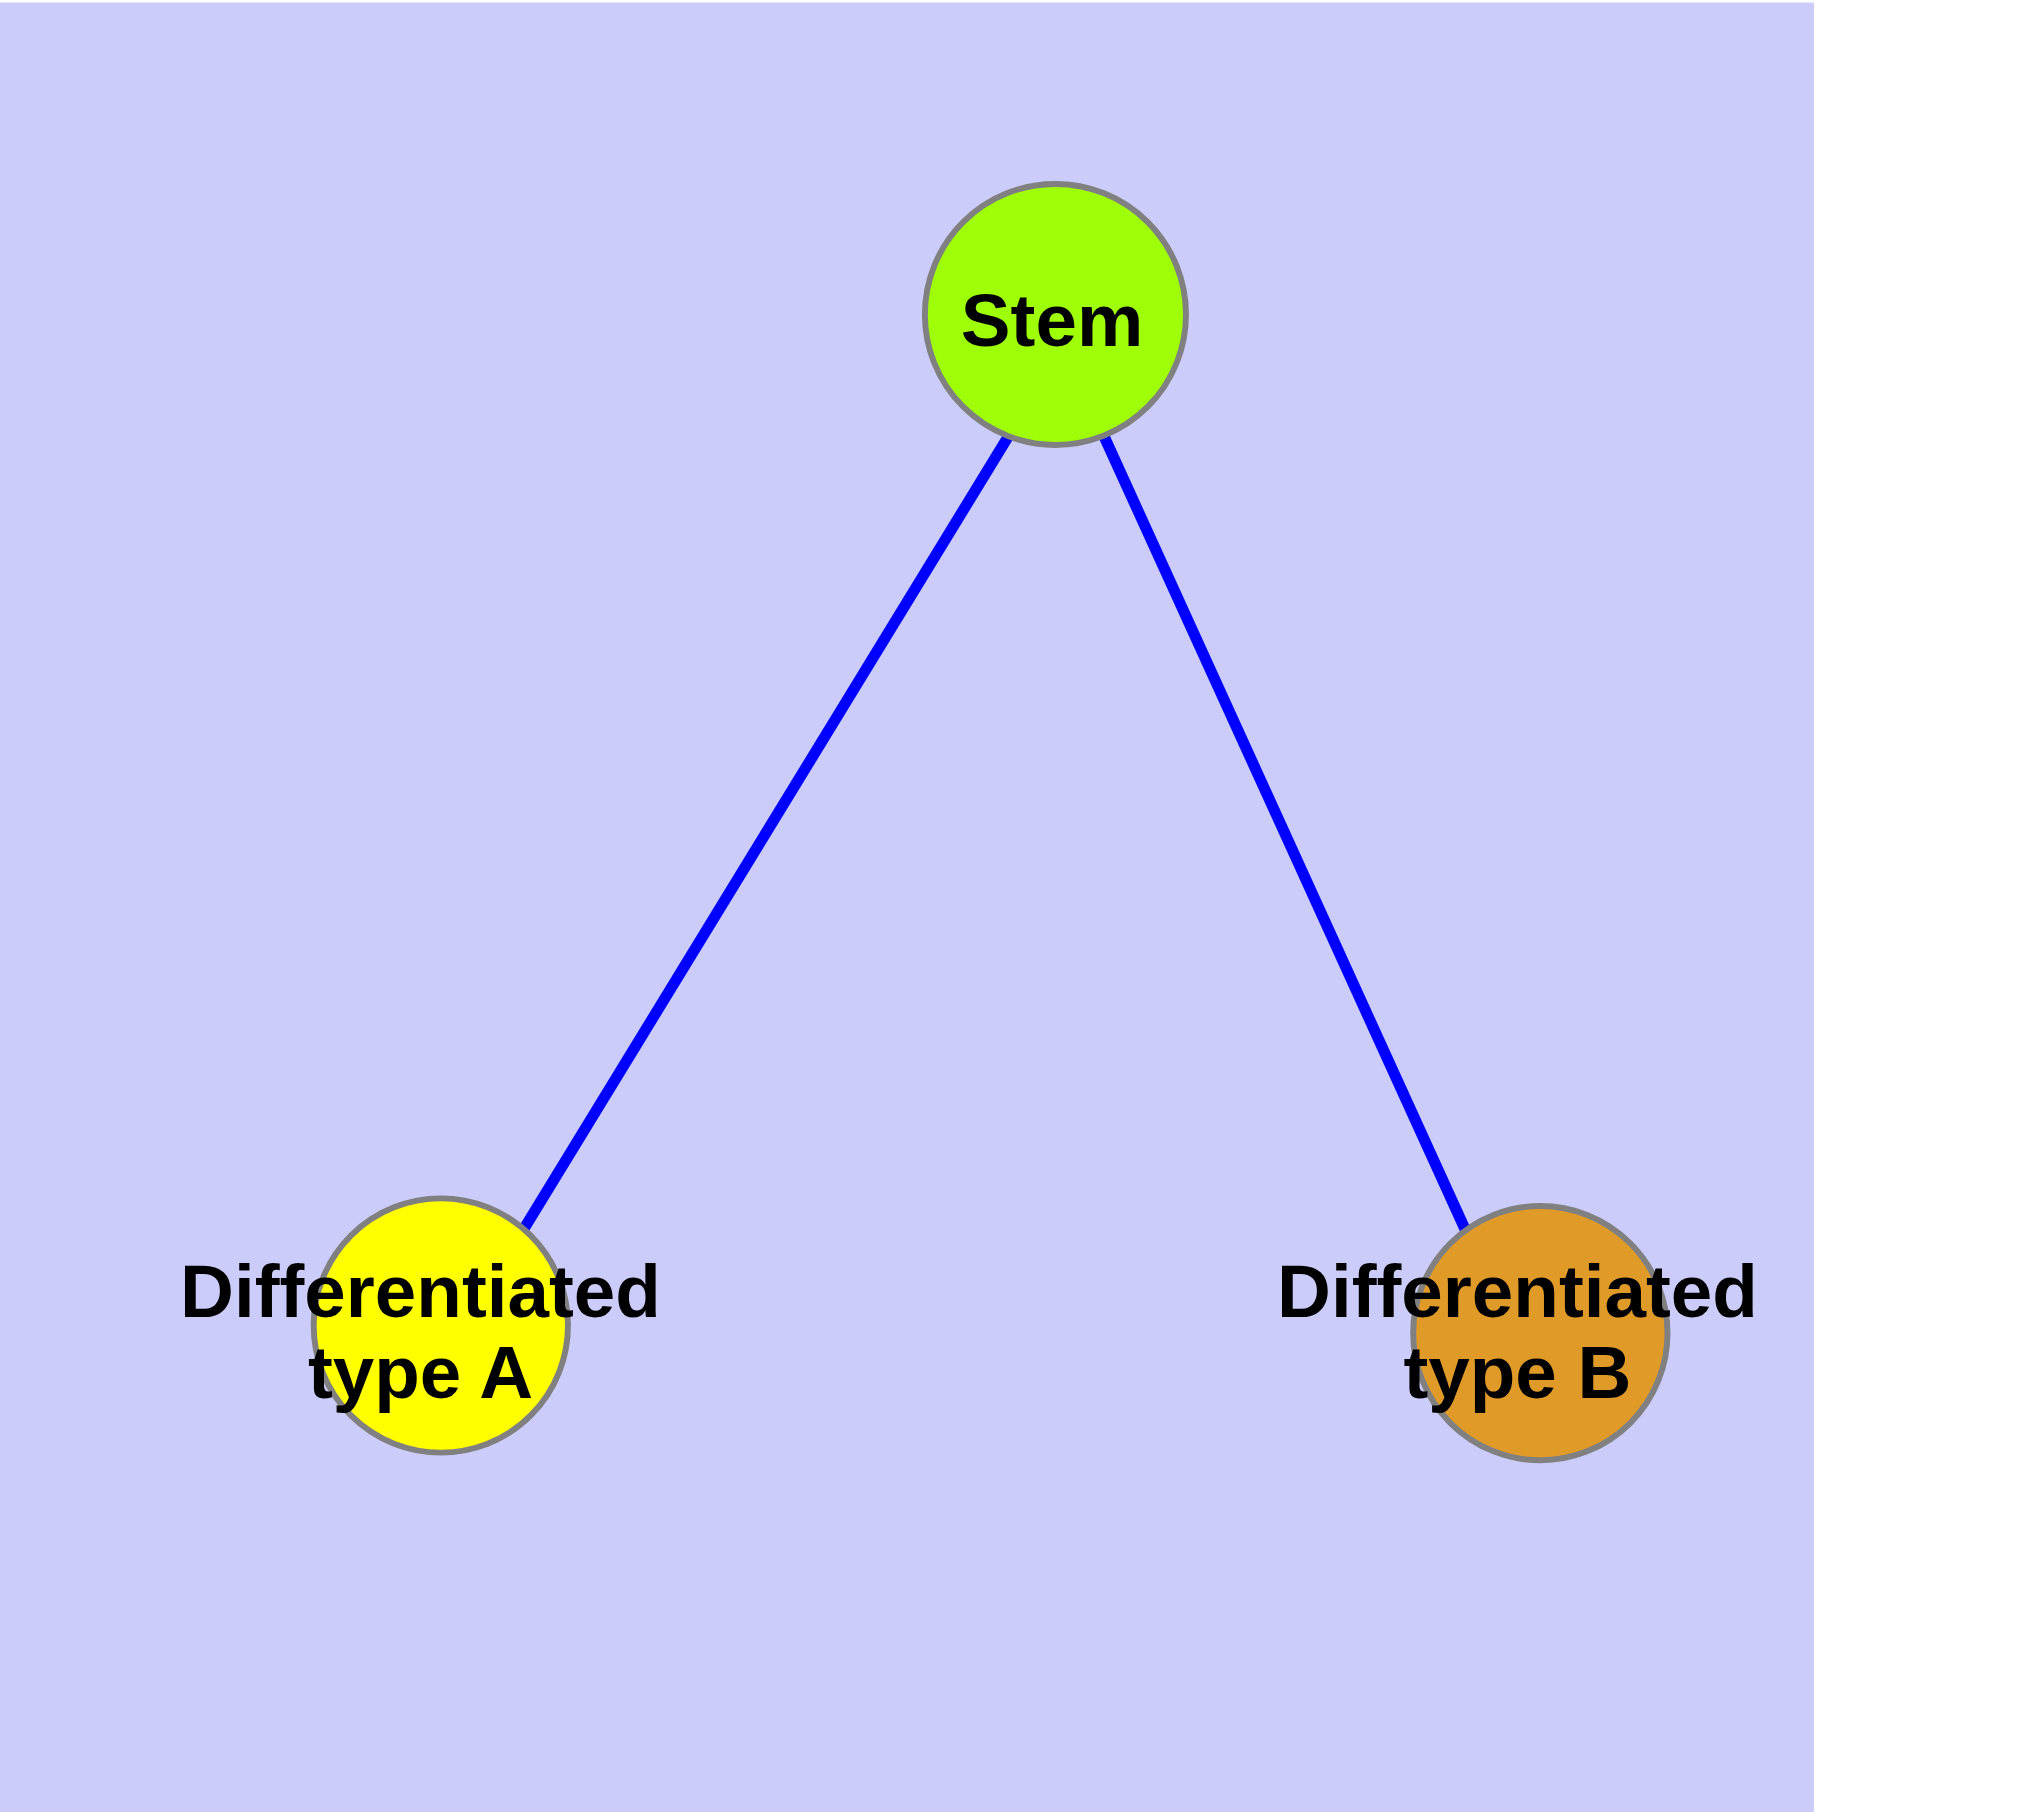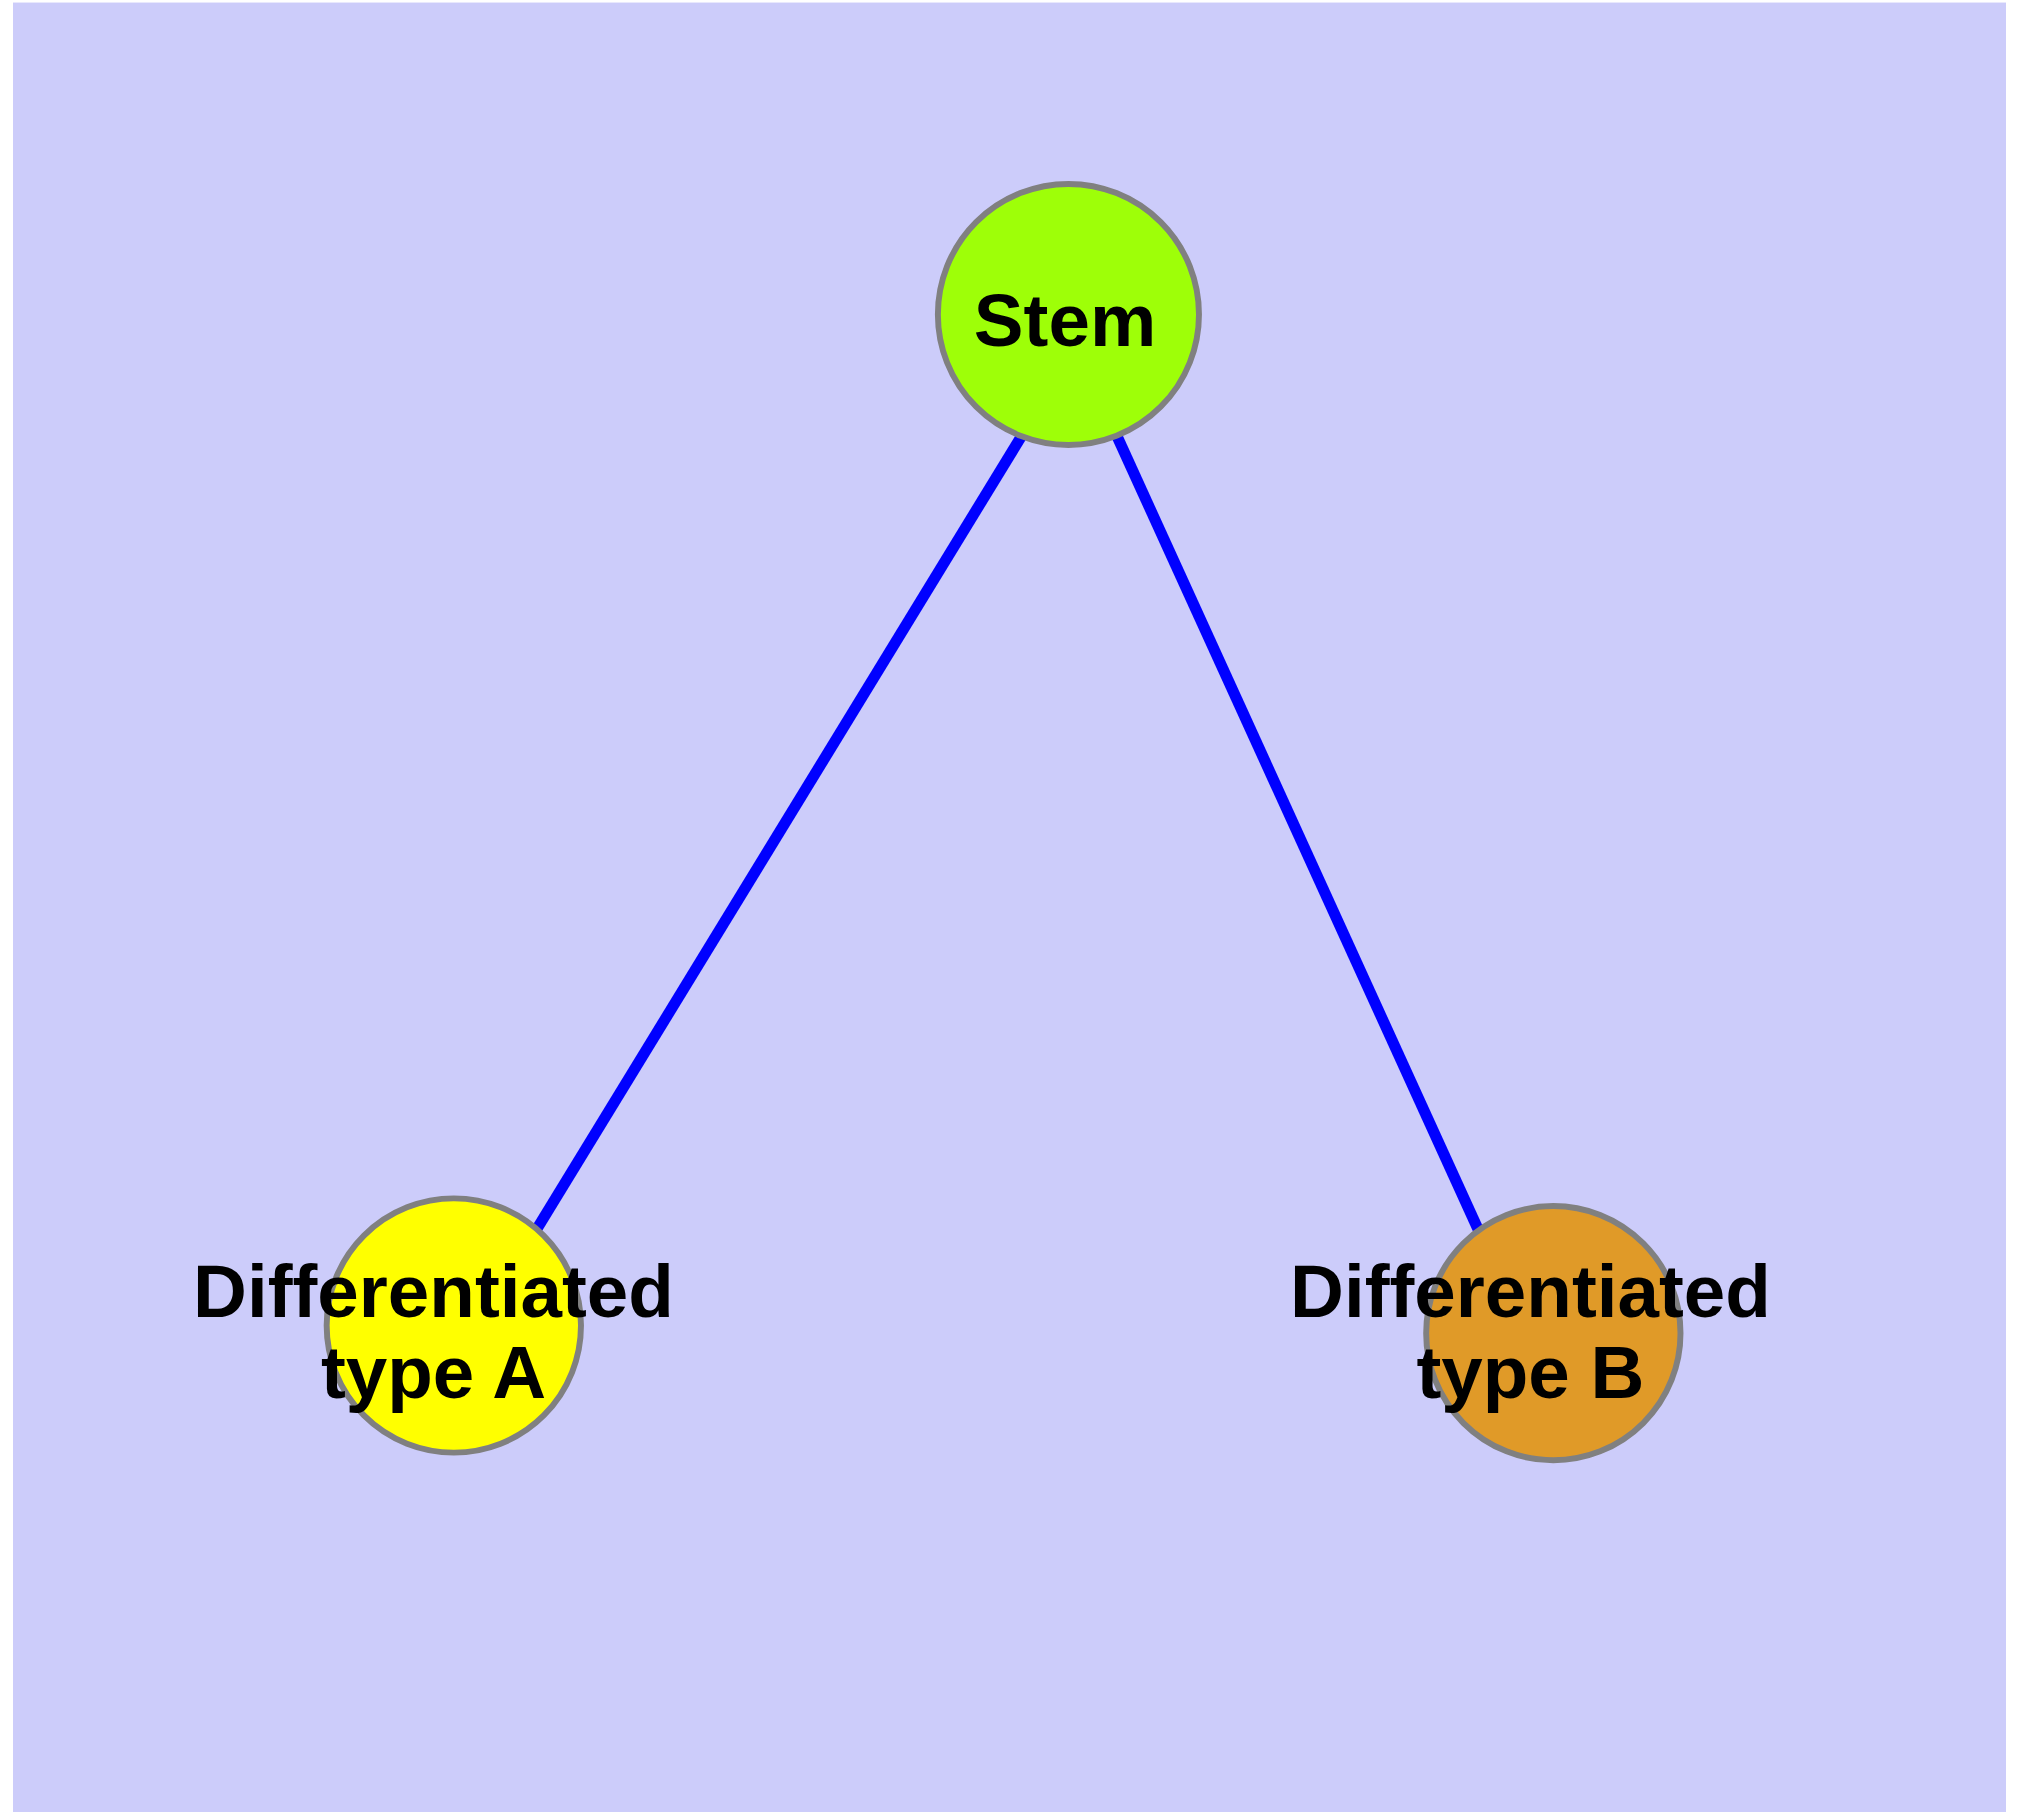--- a/index.html
+++ b/index.html
@@ -3,25 +3,24 @@
 <meta charset="utf-8">
 <title>Cell Differentiation Graph</title>
 <style>
   html, body {
     margin: 0;
     padding: 0;
     background: #ffffff;
   }
   #canvas {
     position: relative;
-    width: 1993px;
+    width: 1814px;
     height: 1812px;
     overflow: hidden;
     background: #ffffff;
-    margin-left: 13px;
   }
   #graph-svg {
     position: absolute;
     left: 0;
     top: 0;
     width: 2021px;
     height: 1812px;
     display: block;
   }
   .node-label {

